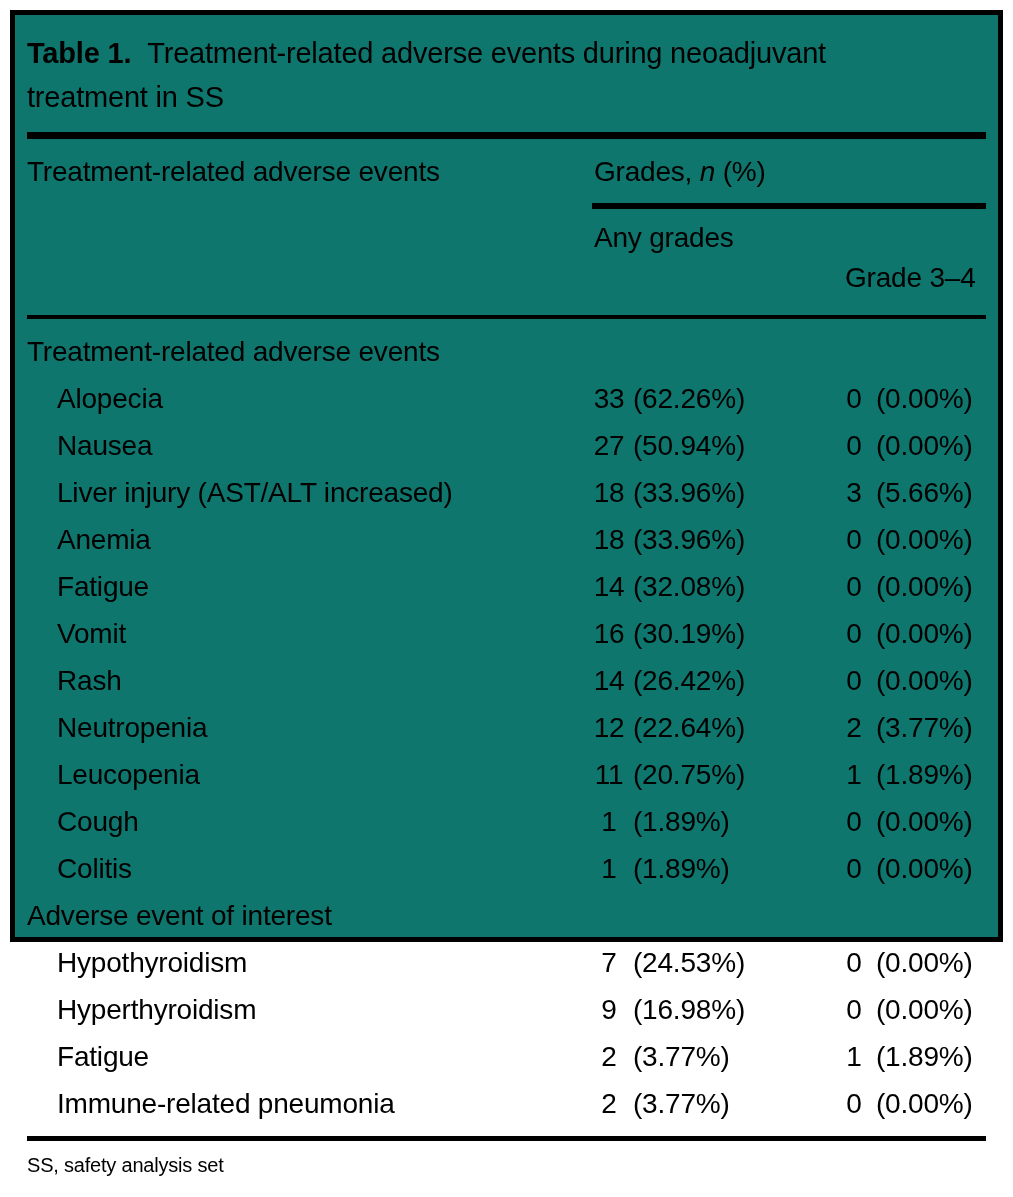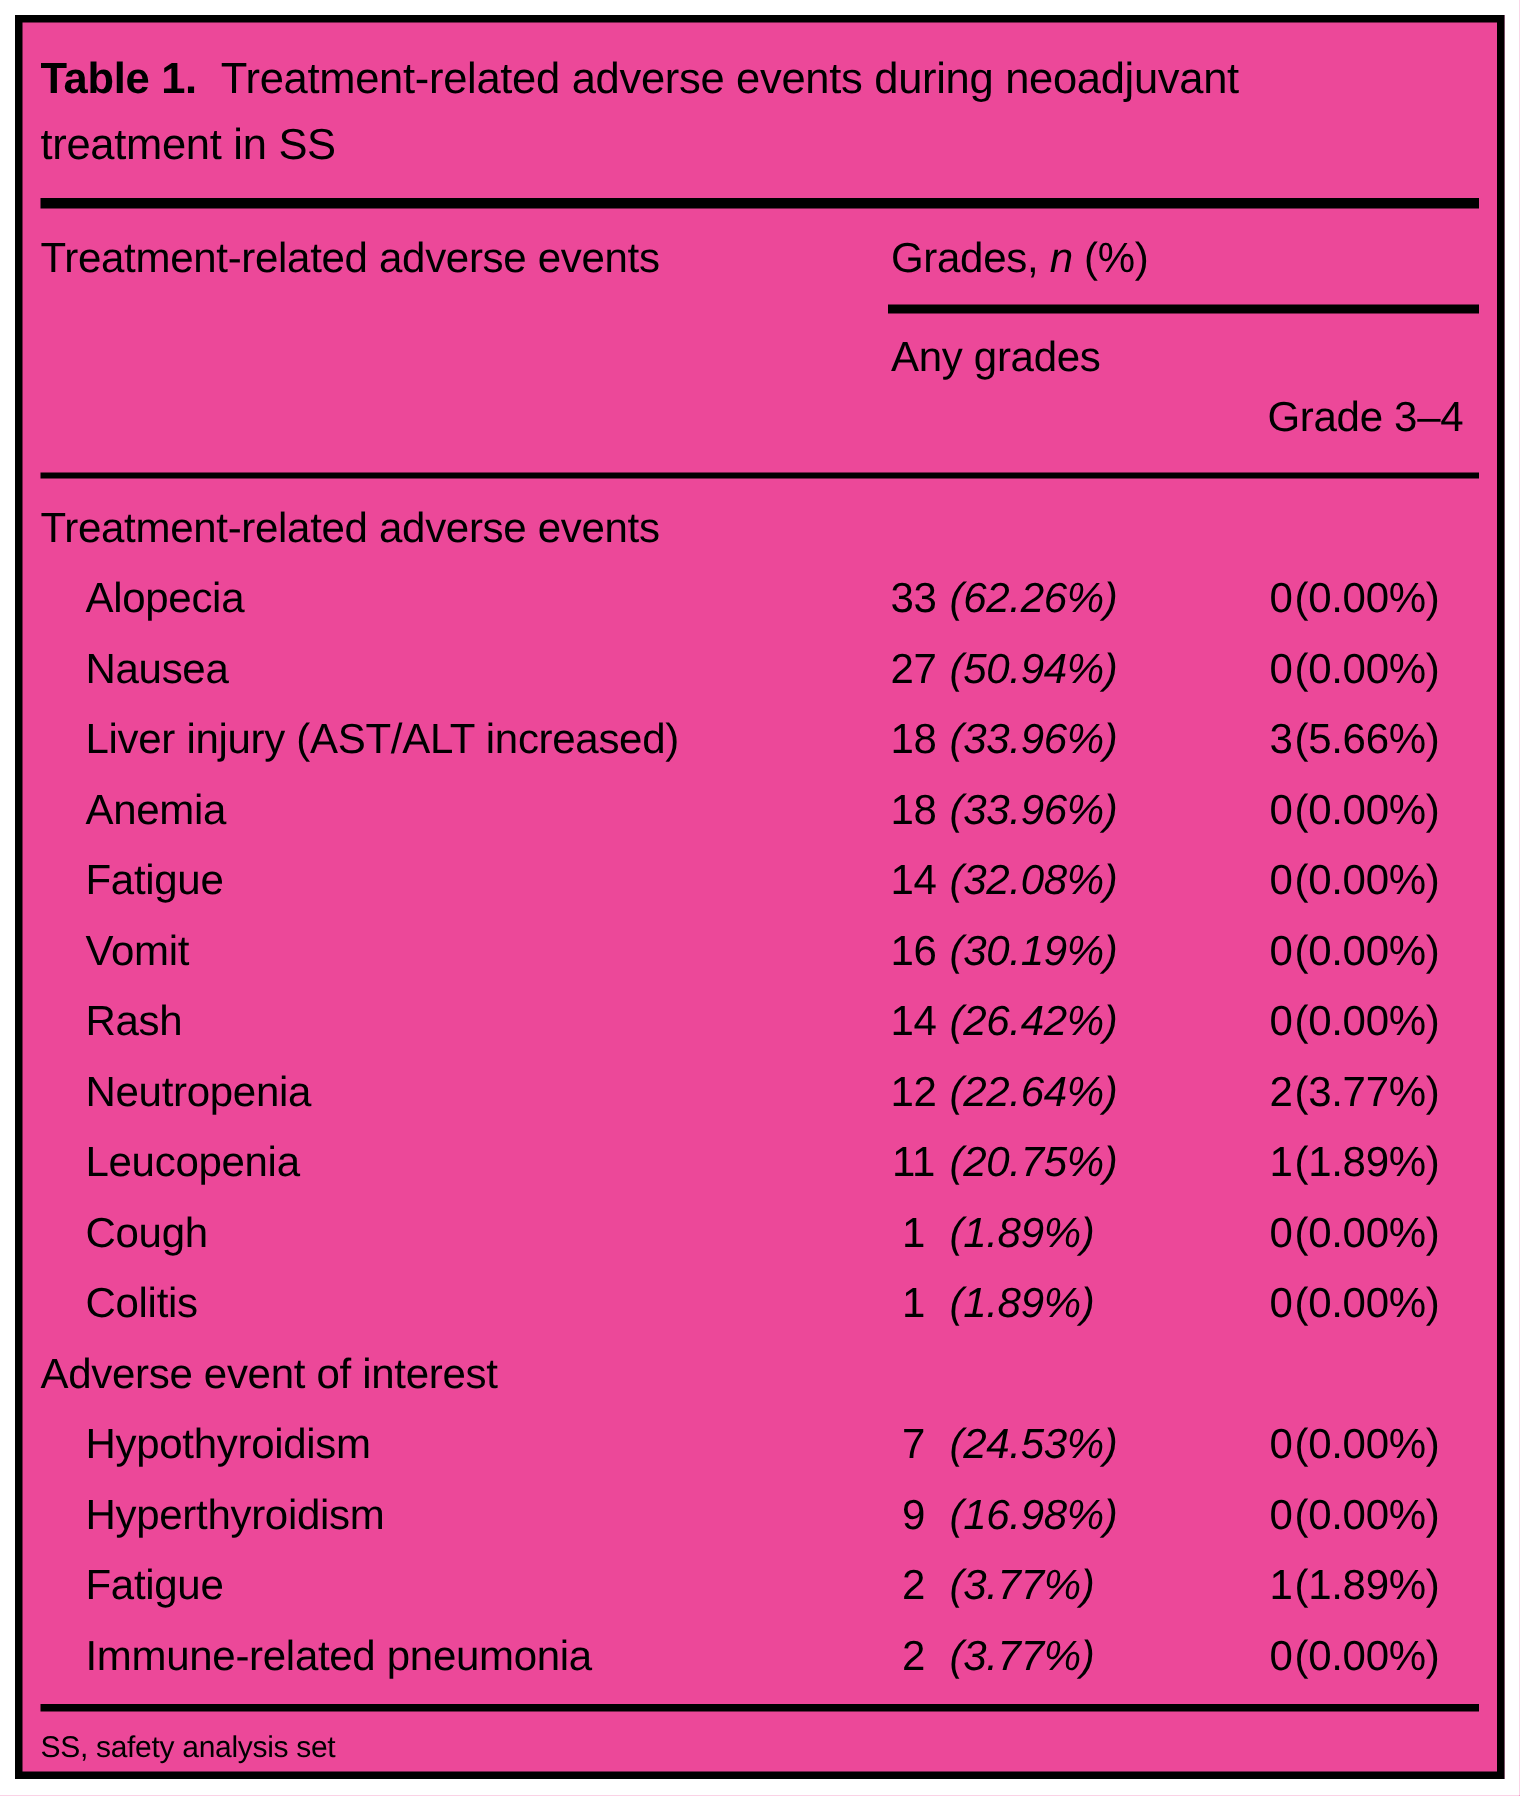--- a/index.html
+++ b/index.html
@@ -8,23 +8,23 @@
     width: 1013px; height: 1197px;
     background: #ffffff;
     color: #000000;
     font-family: "Liberation Sans", sans-serif;
     letter-spacing: -0.2px;
     position: relative;
   }
   .frame {
     position: absolute;
     left: 10px; top: 10px;
-    width: 993px; height: 1176px;
+    width: 993px; height: 932px;
     border: 5px solid #000;
-    background: #ec4899;
+    background: #0f766e;
   }
   .inner { padding: 0 12px; }
 
   
   .caption {
     margin-top: 16px;
     font-size: 29px;
     line-height: 44px;
   }
   .caption-label { font-weight: bold; margin-right: 16px; }
@@ -50,23 +50,23 @@
   .head-row2 .c2 { padding-left: 2px; }
   .head-row2 .c3 { padding-left: 0; margin-top: 40px; }
 
   
   .tbody { margin-top: 9px; }
   .row { display: flex; height: 47px; align-items: center; font-size: 28px; }
   .row .c1 { padding-left: 30px; }
   .row.section .c1 { padding-left: 0; }
   .n   { display: inline-block; text-align: center; }
   .c2 .n { width: 34px; }
-  .c2 .pct { margin-left: 7px; font-style: italic; }
+  .c2 .pct { margin-left: 7px; }
   .c3 .n { width: 18px; }
-  .c3 .pct { }
+  .c3 .pct { margin-left: 13px; }
 
   
   .footnote {
     margin-top: 13px;
     font-size: 20px;
   }
 </style>
 </head>
 <body>
 

